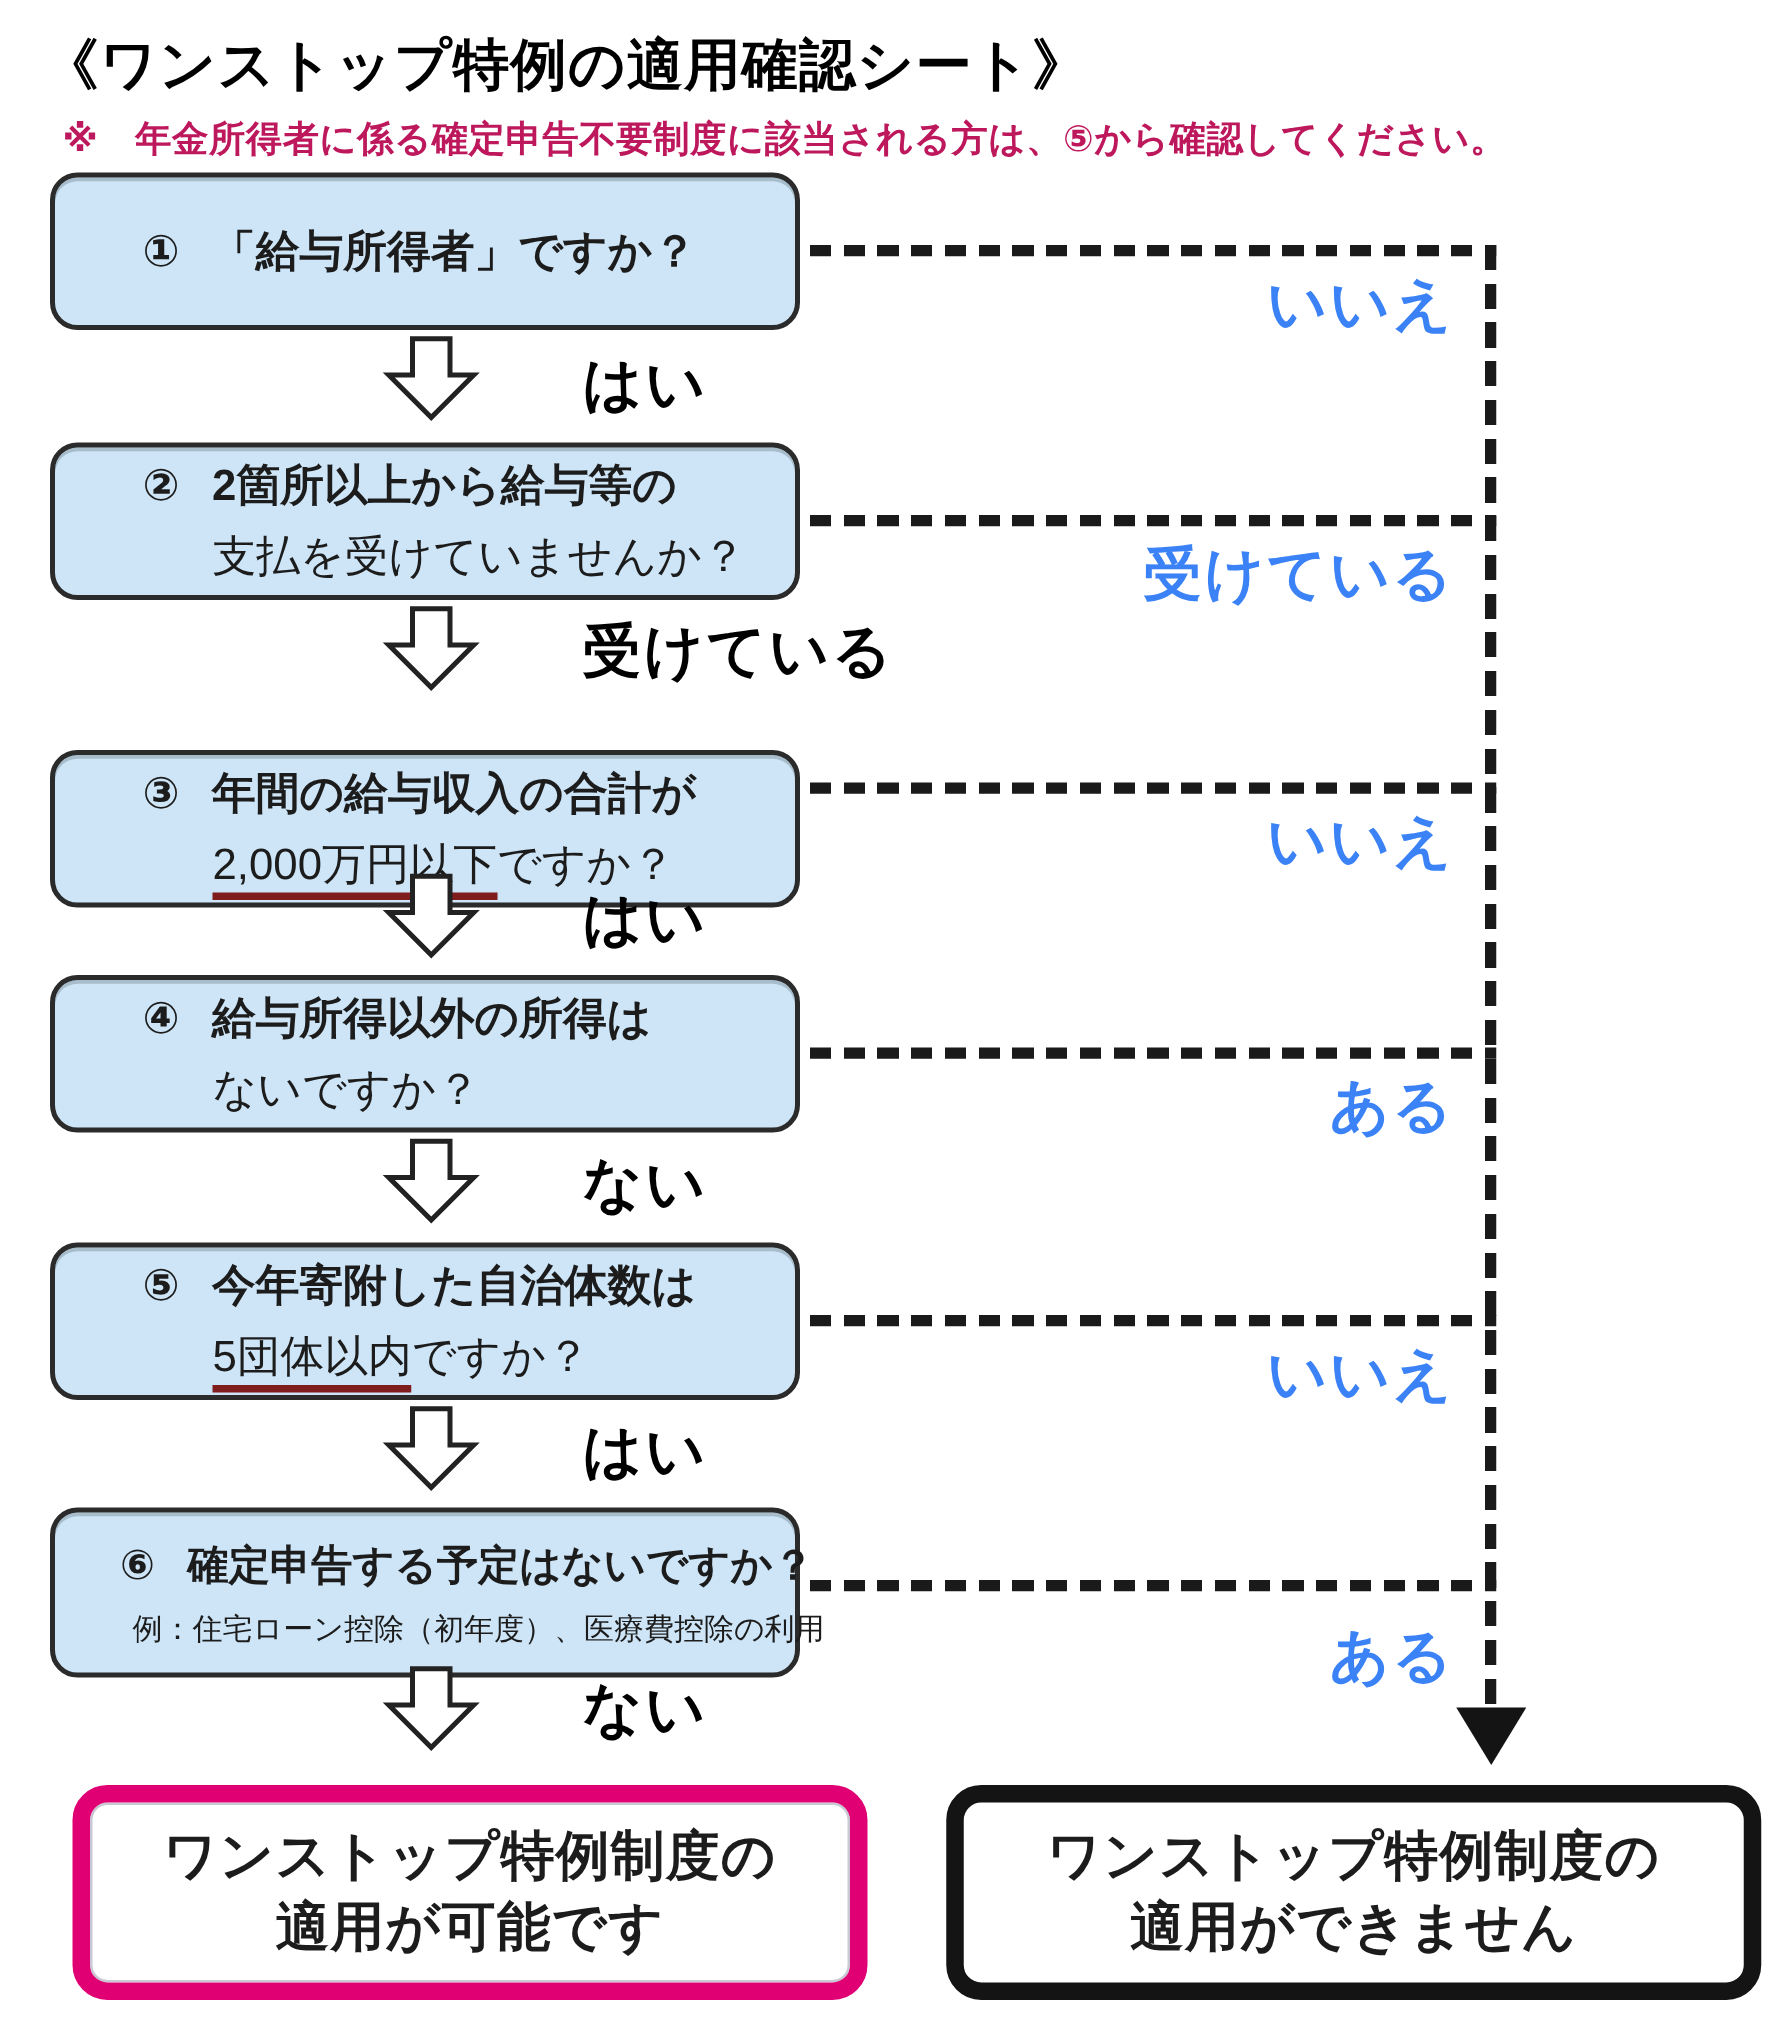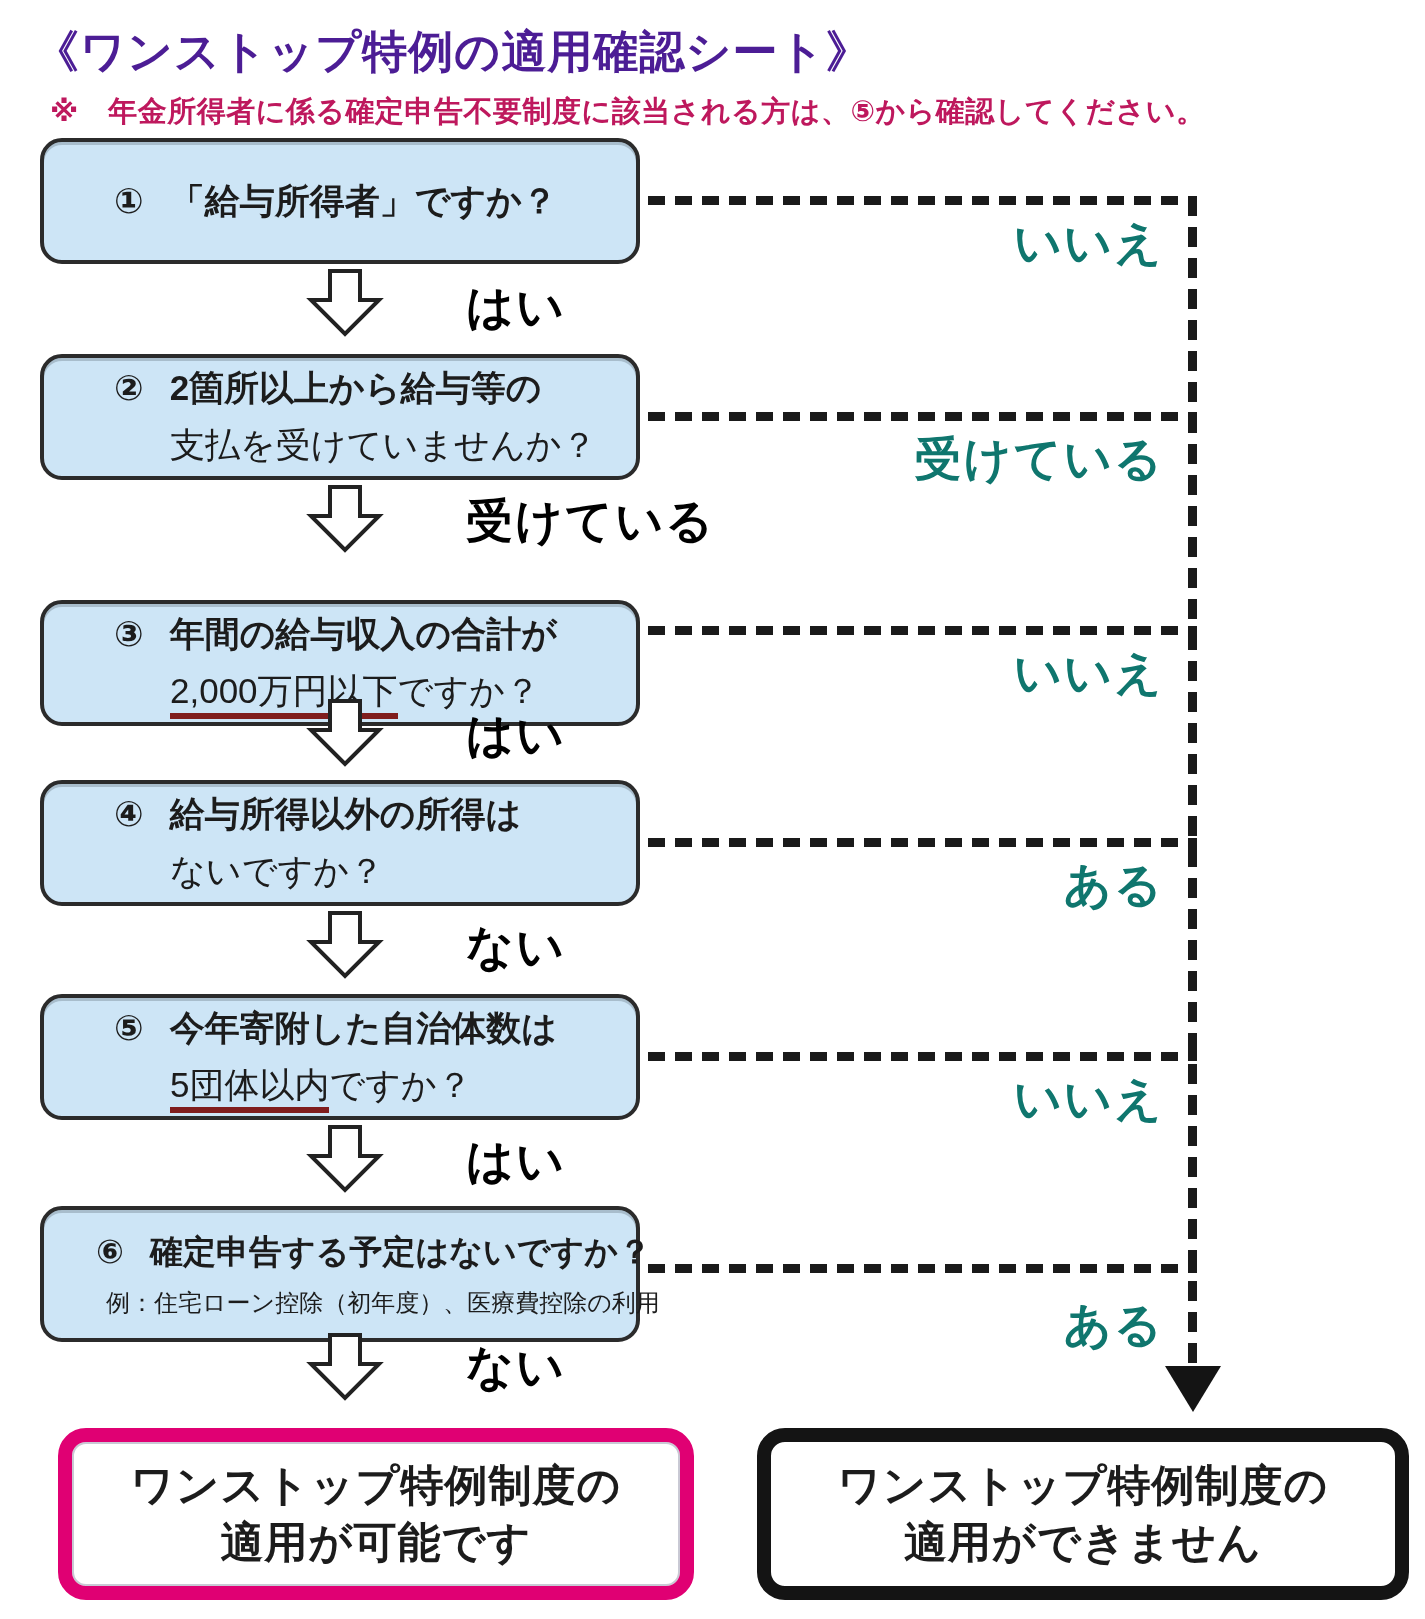--- a/index.html
+++ b/index.html
@@ -2,21 +2,21 @@
 <html><head>
 <meta charset="utf-8">
 <style>
   html,body{margin:0;padding:0;background:#ffffff;}
   .page{
     position:relative;width:1425px;height:1619px;background:#ffffff;overflow:hidden;
     font-family:"Liberation Sans","DejaVu Sans",sans-serif;color:#1c1c1c;
   }
   .title{
     position:absolute;left:34px;top:22px;margin:0;
-    font-size:45px;font-weight:bold;letter-spacing:1px;color:#4c1d95;
+    font-size:45px;font-weight:bold;letter-spacing:1px;color:#000000;
   }
   .note{
     position:absolute;left:50px;top:92px;
     font-size:29px;font-weight:bold;letter-spacing:0.5px;color:#be185d;
   }
   
   .qbox{
     position:absolute;left:40px;width:600px;height:126px;box-sizing:border-box;
     background:#cde5f6;border:4px solid #2b2b2b;border-radius:22px;
     display:flex;flex-direction:column;justify-content:center;
@@ -47,21 +47,21 @@
     background:repeating-linear-gradient(to bottom,#1a1a1a 0 20px,transparent 20px 31px);
   }
   .vhead{
     position:absolute;left:1165px;top:1366px;width:0;height:0;
     border-left:28px solid transparent;border-right:28px solid transparent;
     border-top:46px solid #141414;
   }
   
   .blabel{
     position:absolute;right:261px;font-size:47px;font-weight:bold;
-    white-space:nowrap;color:#0f766e;letter-spacing:2px;text-align:right;
+    white-space:nowrap;color:#3b82f6;letter-spacing:2px;text-align:right;
   }
   
   .result{
     position:absolute;top:1428px;height:172px;box-sizing:border-box;border-radius:28px;
     display:flex;flex-direction:column;justify-content:center;align-items:center;
     text-align:center;font-size:43px;font-weight:bold;line-height:1.32;background:#ffffff;
     letter-spacing:1px;
   }
   .result.ok{left:58px;width:636px;border:14px solid #e00073;box-shadow:inset 0 0 0 2px #c9c9d4;}
   .result.ng{left:757px;width:652px;border:14px solid #141414;}

